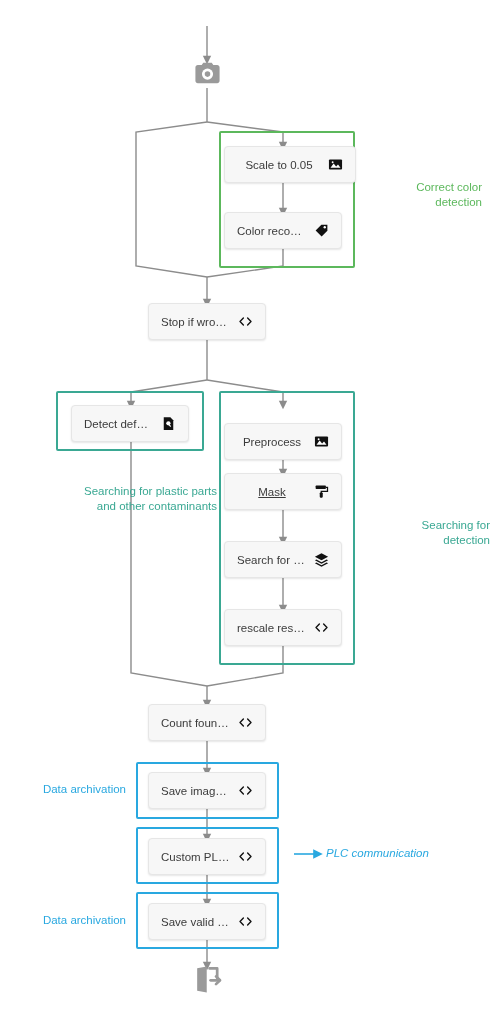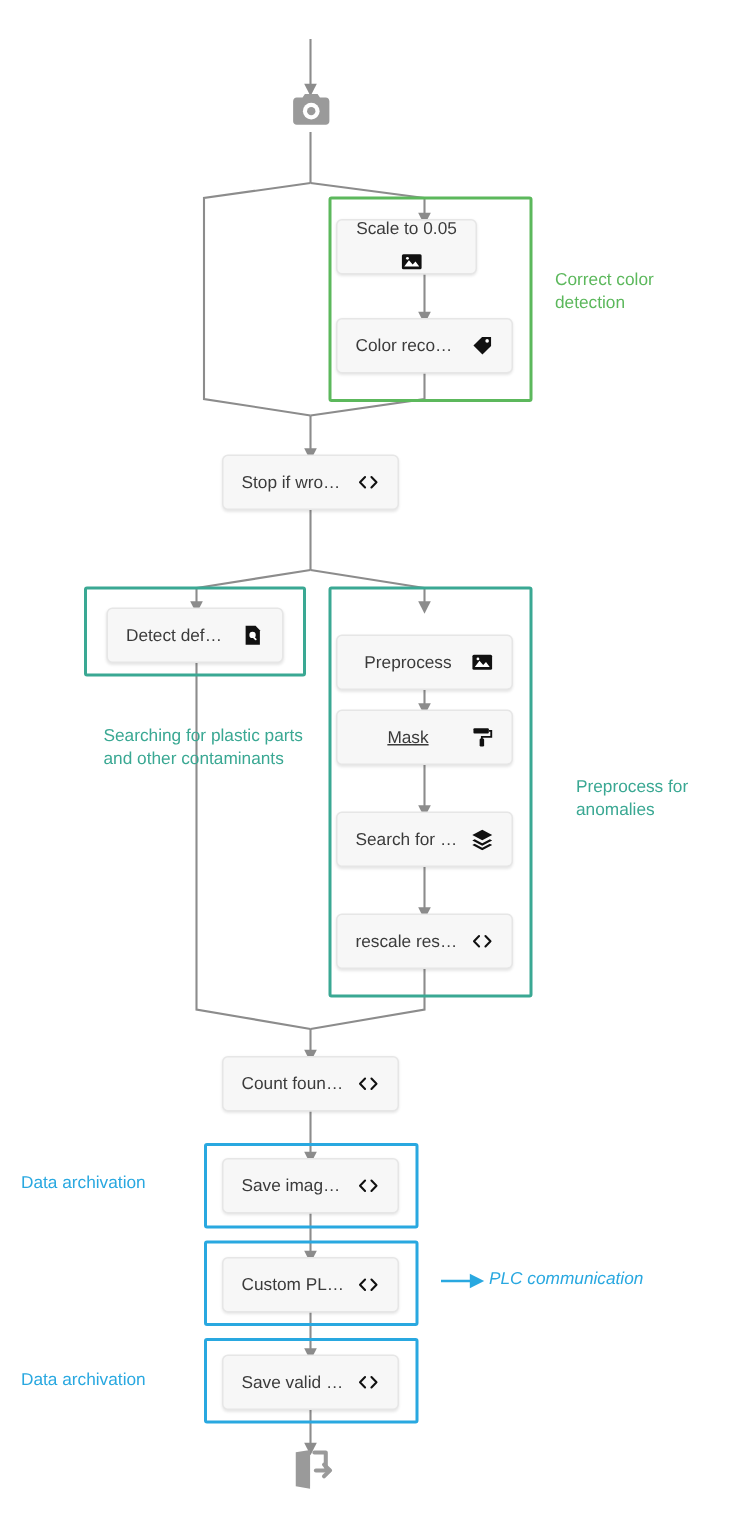--- a/index.html
+++ b/index.html
@@ -63,21 +63,21 @@
     justify-content: center;
     color: #111;
   }
   .node .nicon svg { display: block; }
 
   
   .caption {
     position: absolute;
     font-size: 11.5px;
     line-height: 15px;
-    text-align: left;
+    text-align: right;
   }
   .caption.green { color: #5cb85c; }
   .caption.teal  { color: #3aa893; margin-left: 12px; }
   .caption.blue  { color: #29a8e0; }
 
   
   .terminal {
     position: absolute;
     color: #9a9a9a;
   }
@@ -168,21 +168,21 @@
 
   <div class="terminal" style="left:192px; top:964px;">
     <svg width="31" height="31" viewBox="0 0 24 24" fill="none" stroke="#9a9a9a" stroke-width="2.1" stroke-linecap="round" stroke-linejoin="round">
       <path d="M4 3.2 L11.4 2 V22 L4 20.8 Z" fill="#9a9a9a" stroke="none"></path>
       <path d="M13.6 3.4 H19.5 V11"></path>
       <path d="M14.4 12.6 H21.4"></path>
       <path d="M18.6 9.6 L21.7 12.6 L18.6 15.6"></path>
     </svg>
   </div>
 
-  <div class="node" style="left:224px; top:146px; width:94px; height:37px;flex-direction:column;">
+  <div class="node" style="left:224px; top:146px; width:132px; height:37px;">
     <span class="nlabel">Scale to 0.05</span>
     <span class="nicon">
       <svg width="15" height="15" viewBox="0 0 24 24" fill="#111">
         <rect x="1.5" y="4" width="21" height="16" rx="1.6"></rect>
         <path d="M4 17 L9 10.5 L13 15 L16 11.8 L20 17 Z" fill="#ffffff"></path>
         <circle cx="7.4" cy="8.4" r="1.5" fill="#ffffff"></circle>
       </svg>
     </span>
   </div>
 
@@ -297,21 +297,21 @@
         <path d="M8.6 6.5 L3.2 12 L8.6 17.5"></path>
         <path d="M15.4 6.5 L20.8 12 L15.4 17.5"></path>
       </svg>
     </span>
   </div>
 
   <div class="caption green" style="left:370px; top:180px; width:112px;">Correct color detection</div>
 
   <div class="caption teal" style="left:57px; top:484px; width:148px;">Searching for plastic parts and other contaminants</div>
 
-  <div class="caption teal" style="left:372px; top:518px; width:106px;">Preprocess for anomalies</div>
+  <div class="caption teal" style="left:372px; top:518px; width:106px;">Searching for detection</div>
 
   <div class="caption blue" style="left:14px; top:782px; width:112px;">Data archivation</div>
 
   <div class="caption blue" style="left:326px; top:846px; width:150px; text-align:left;font-style:italic;">PLC communication</div>
 
   <div class="caption blue" style="left:14px; top:913px; width:112px;">Data archivation</div>
 
 </div>
 
 </body></html>

